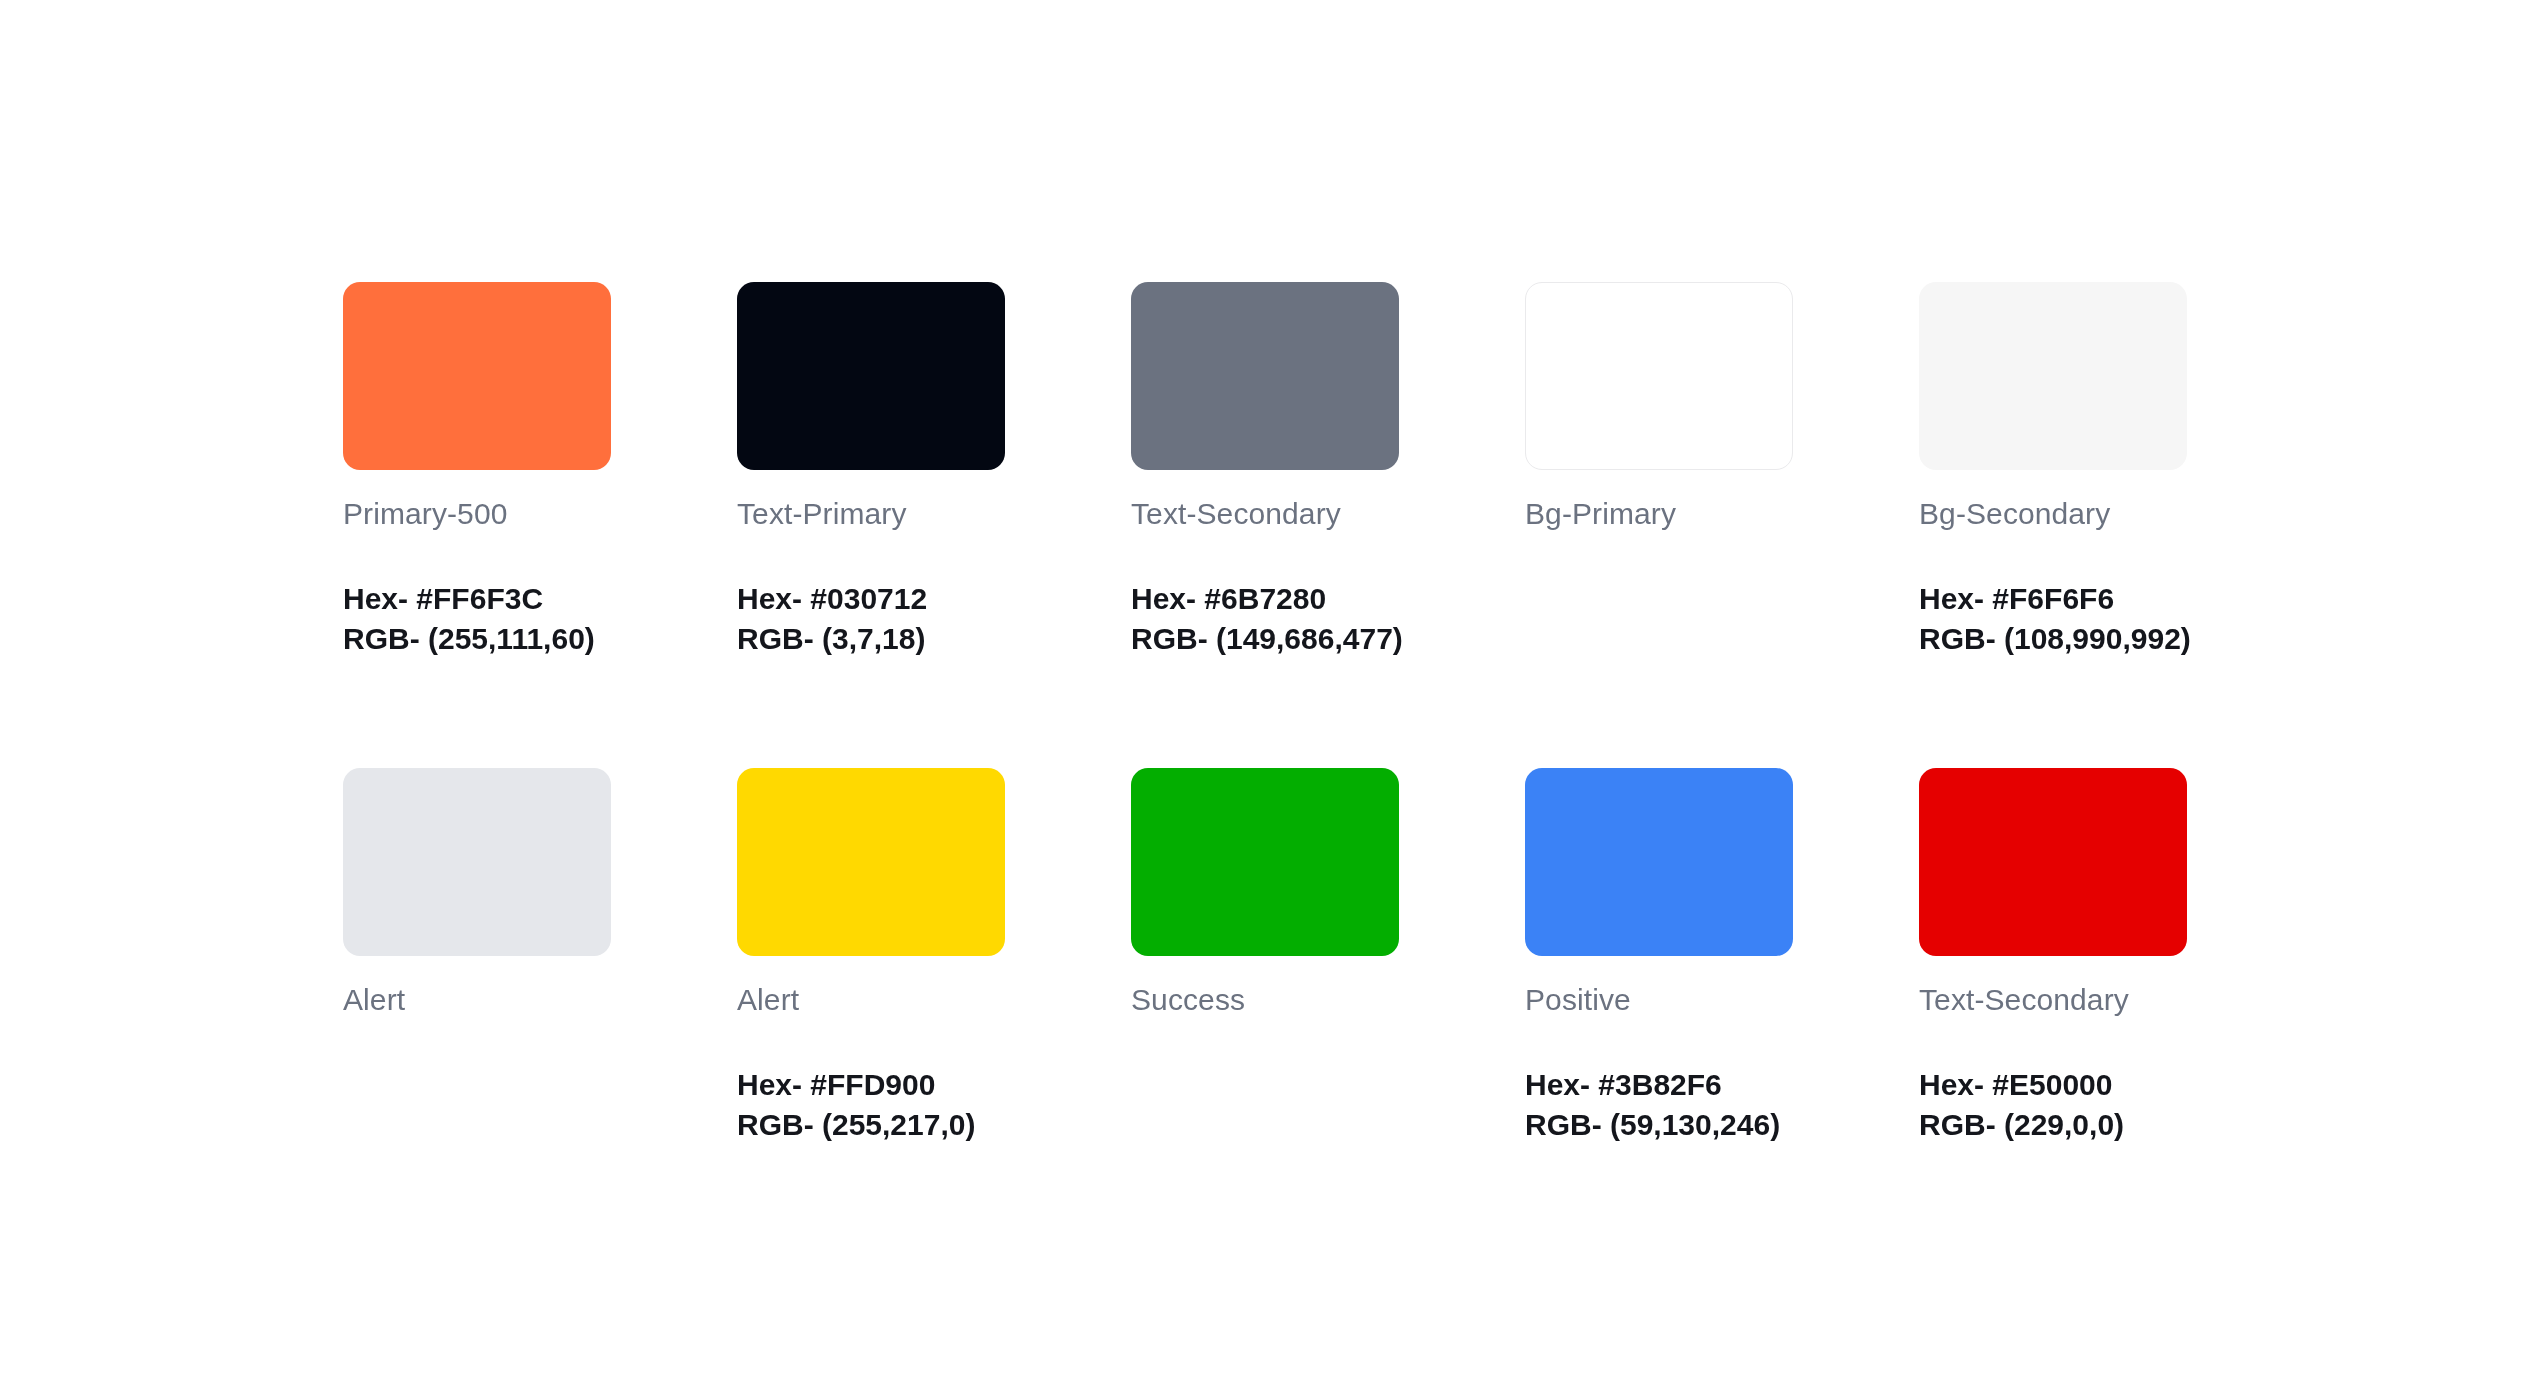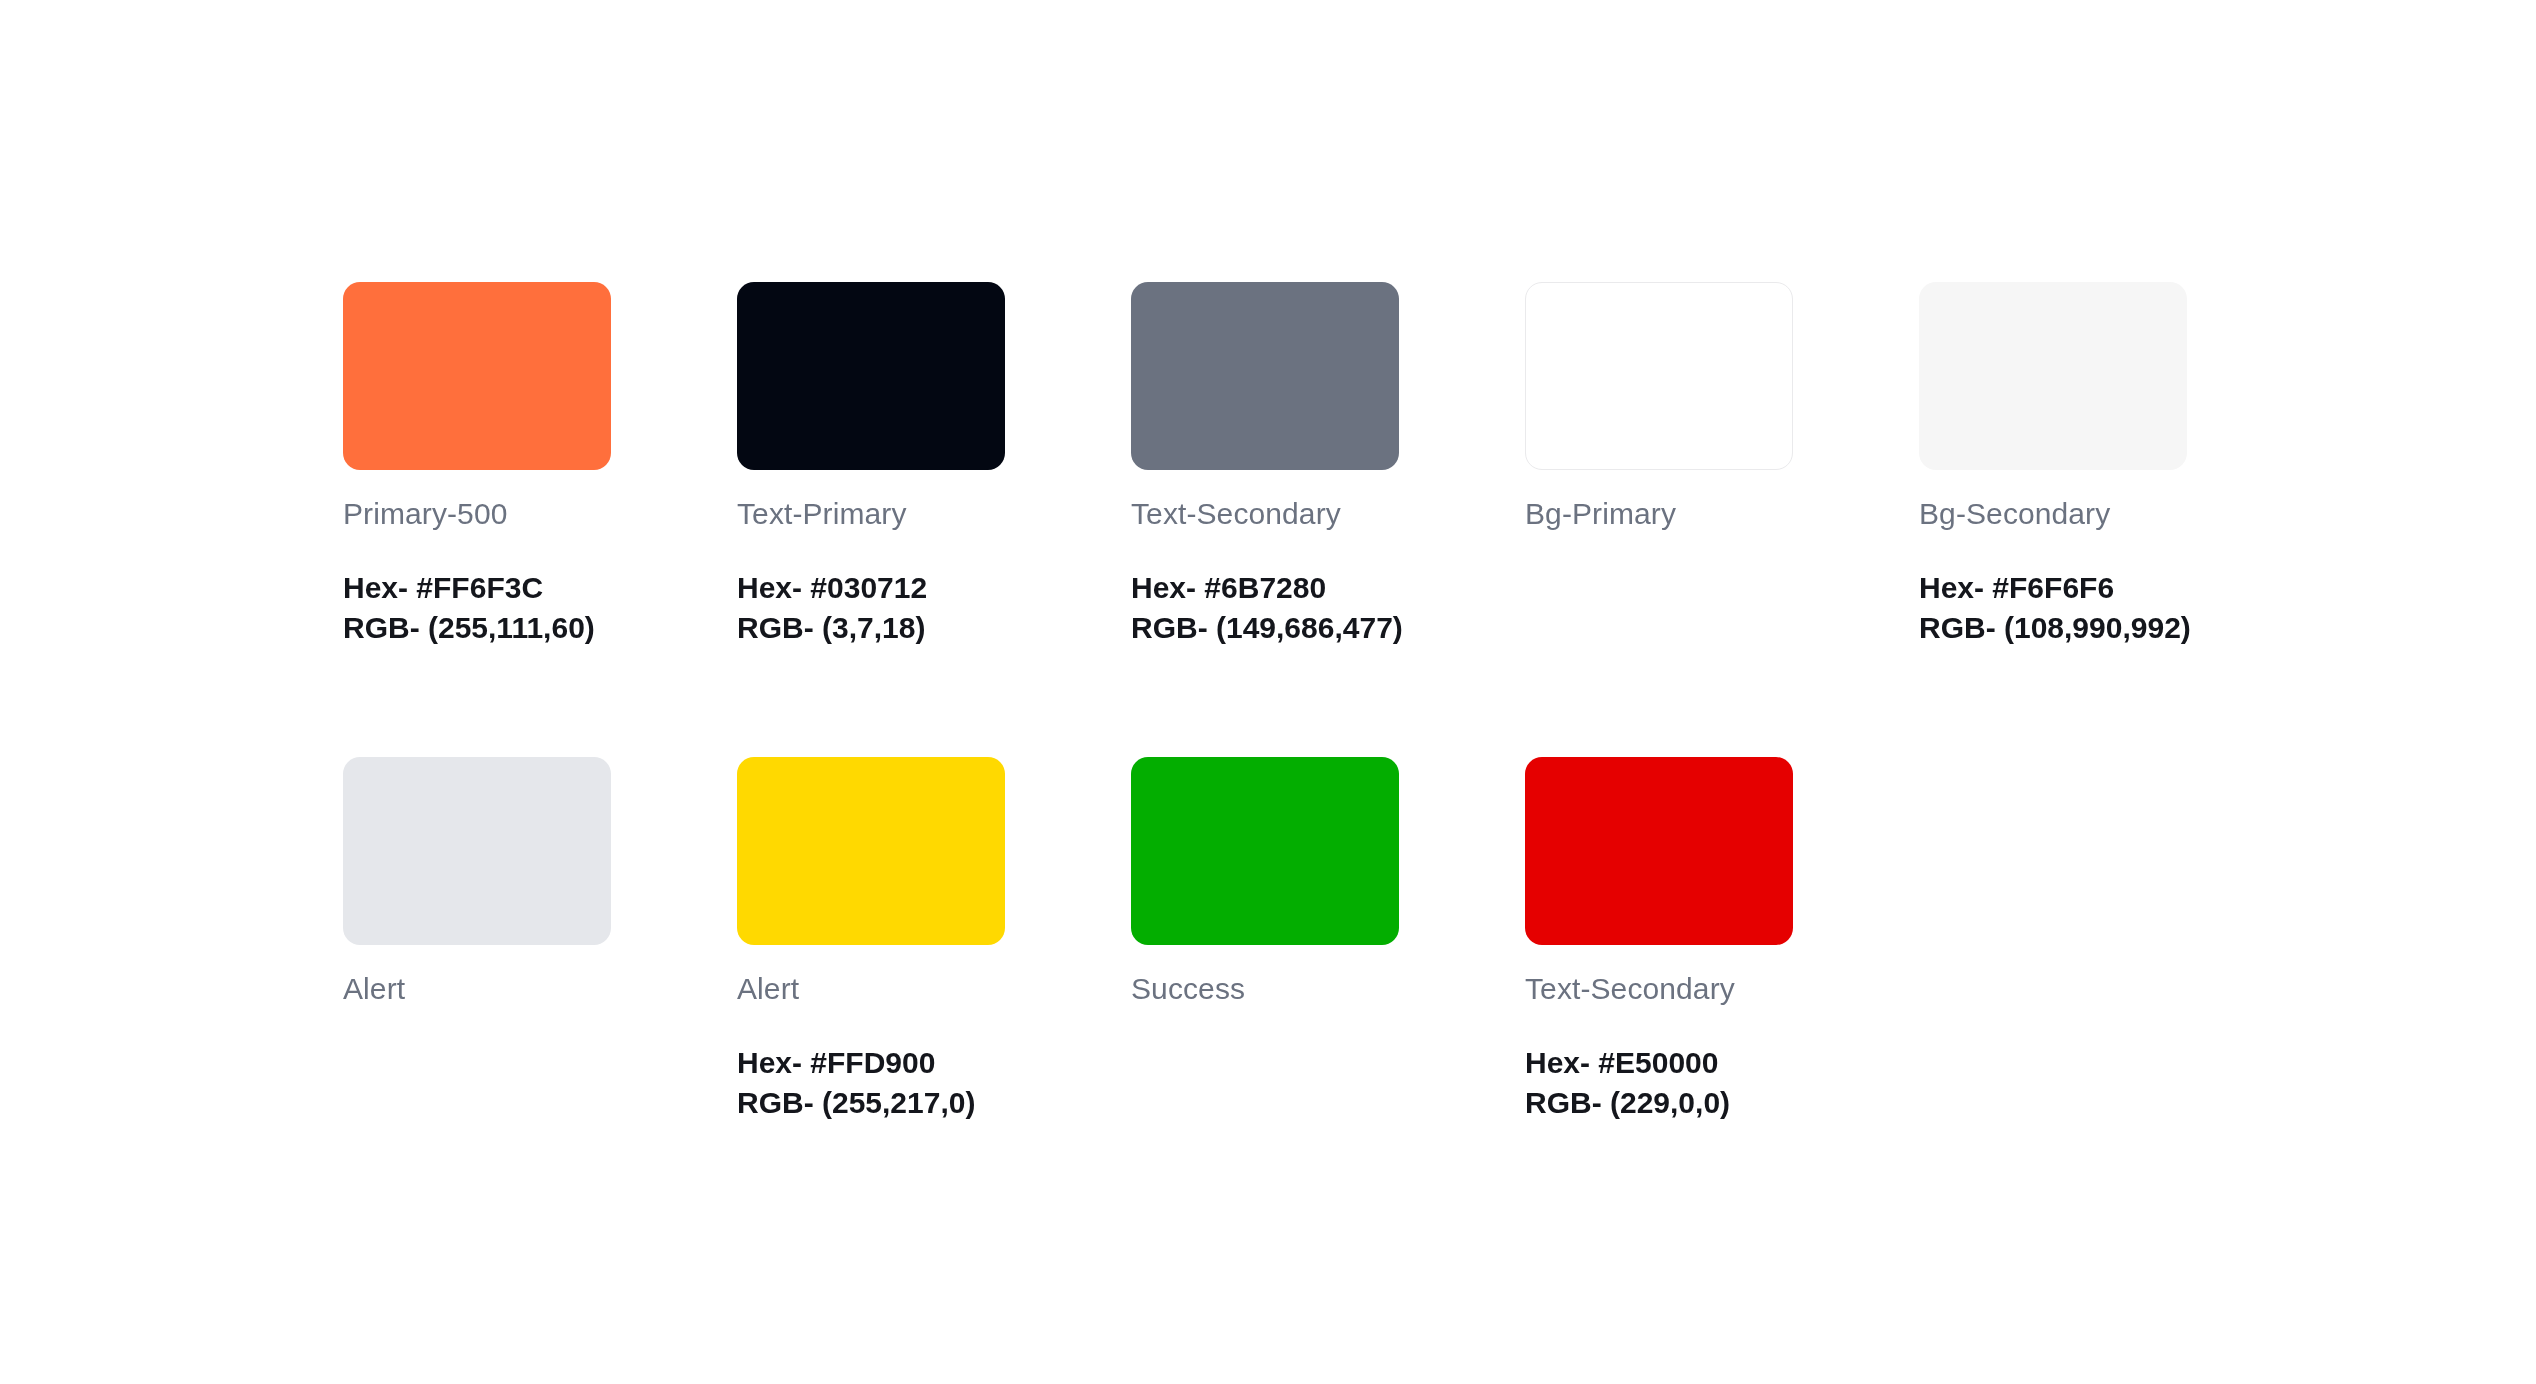--- a/index.html
+++ b/index.html
@@ -50,21 +50,21 @@
     margin-top: 27px;
     font-size: 30px;
     font-weight: 400;
     line-height: 1.1;
     color: #6B7280;
     letter-spacing: 0.1px;
     white-space: nowrap;
   }
 
   .swatch-values {
-    margin-top: 38px;
+    margin-top: 49px;
   }
 
   .swatch-hex,
   .swatch-rgb {
     font-size: 30px;
     font-weight: 700;
     line-height: 1.32;
     color: #14161C;
     white-space: nowrap;
   }
@@ -120,20 +120,28 @@
         <div class="swatch-values">
           <div class="swatch-hex">Hex- #FFD900</div>
           <div class="swatch-rgb">RGB- (255,217,0)</div>
         </div>
       </div>
       <div class="swatch-card">
         <div class="swatch-chip" style="background: rgb(3, 174, 0);"></div>
         <div class="swatch-name">Success</div>
       </div>
       <div class="swatch-card">
+        <div class="swatch-chip" style="background: rgb(59, 130, 246);"></div>
+        <div class="swatch-name">Positive</div>
+        <div class="swatch-values">
+          <div class="swatch-hex">Hex- #3B82F6</div>
+          <div class="swatch-rgb">RGB- (59,130,246)</div>
+        </div>
+      </div>
+      <div class="swatch-card">
         <div class="swatch-chip" style="background: rgb(229, 0, 0);"></div>
         <div class="swatch-name">Text-Secondary</div>
         <div class="swatch-values">
           <div class="swatch-hex">Hex- #E50000</div>
           <div class="swatch-rgb">RGB- (229,0,0)</div>
         </div>
       </div>
     </div>
 </div>
 

